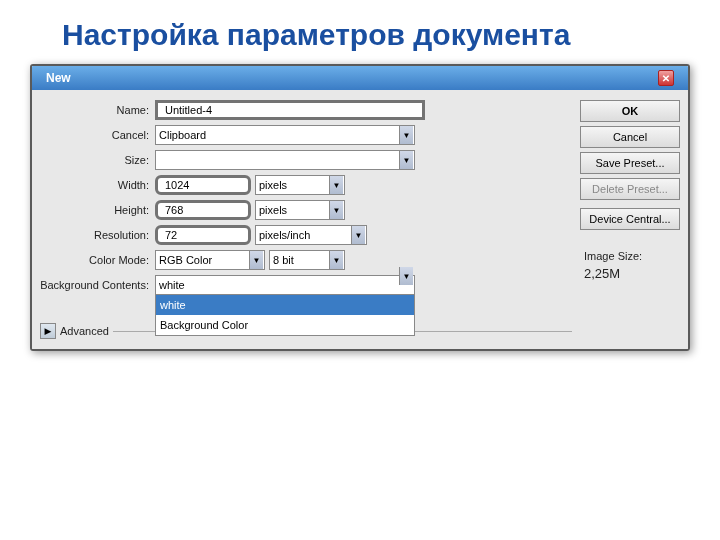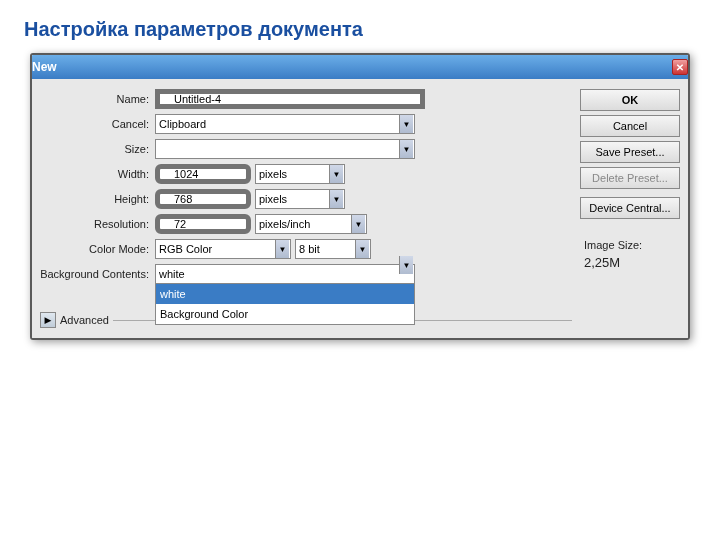--- a/index.html
+++ b/index.html
@@ -5,40 +5,40 @@
     * { box-sizing: border-box; margin: 0; padding: 0; }
     body {
       background: #ffffff;
       font-family: Arial, sans-serif;
       width: 720px;
       height: 540px;
       overflow: hidden;
     }
 
     .page-title {
-      font-size: 20px;
+      font-size: 30px;
       font-weight: bold;
       color: #1a4fa0;
-      padding: 18px 40px 12px 24px;
+      padding: 18px 40px 12px 62px;
     }
 
     .dialog-wrapper {
       margin: 0 30px;
       border: 2px solid #5a5a5a;
       border-radius: 3px;
       overflow: hidden;
       box-shadow: 2px 2px 8px rgba(0,0,0,0.4);
     }
 
     .dialog-titlebar {
       background: linear-gradient(to bottom, #6baee8 0%, #3a7cc5 100%);
       display: flex;
       align-items: center;
       justify-content: space-between;
-      padding: 3px 0;
+      padding: 3px 14px;
       height: 24px;
     }
 
     .dialog-title-text {
       color: white;
       font-size: 12px;
       font-weight: bold;
     }
 
     .dialog-close-btn {
@@ -84,24 +84,24 @@
       text-align: right;
       font-size: 11px;
       color: #222;
       width: 115px;
       padding-right: 6px;
       flex-shrink: 0;
     }
 
     .form-input {
       height: 20px;
-      border: 5px solid #737373;
+      border: 3px solid #737373;
       background: white;
       font-size: 11px;
-      padding: 0 14px;
+      padding: 0 7px;
     }
 
     .input-name {
       width: 270px;
     }
 
     .select-wrapper {
       position: relative;
       display: inline-block;
     }
@@ -344,21 +344,21 @@
             </select>
             <div class="select-arrow">▼</div>
           </div>
         </div>
       </div>
 
       <div class="form-row">
         <span class="form-label">Color Mode:</span>
         <div class="color-mode-row">
           <div class="select-wrapper">
-            <select style="width:136px;">
+            <select style="width:110px;">
               <option>RGB Color</option>
             </select>
             <div class="select-arrow">▼</div>
           </div>
           <div class="select-wrapper">
             <select style="width:76px;">
               <option>8 bit</option>
             </select>
             <div class="select-arrow">▼</div>
           </div>

